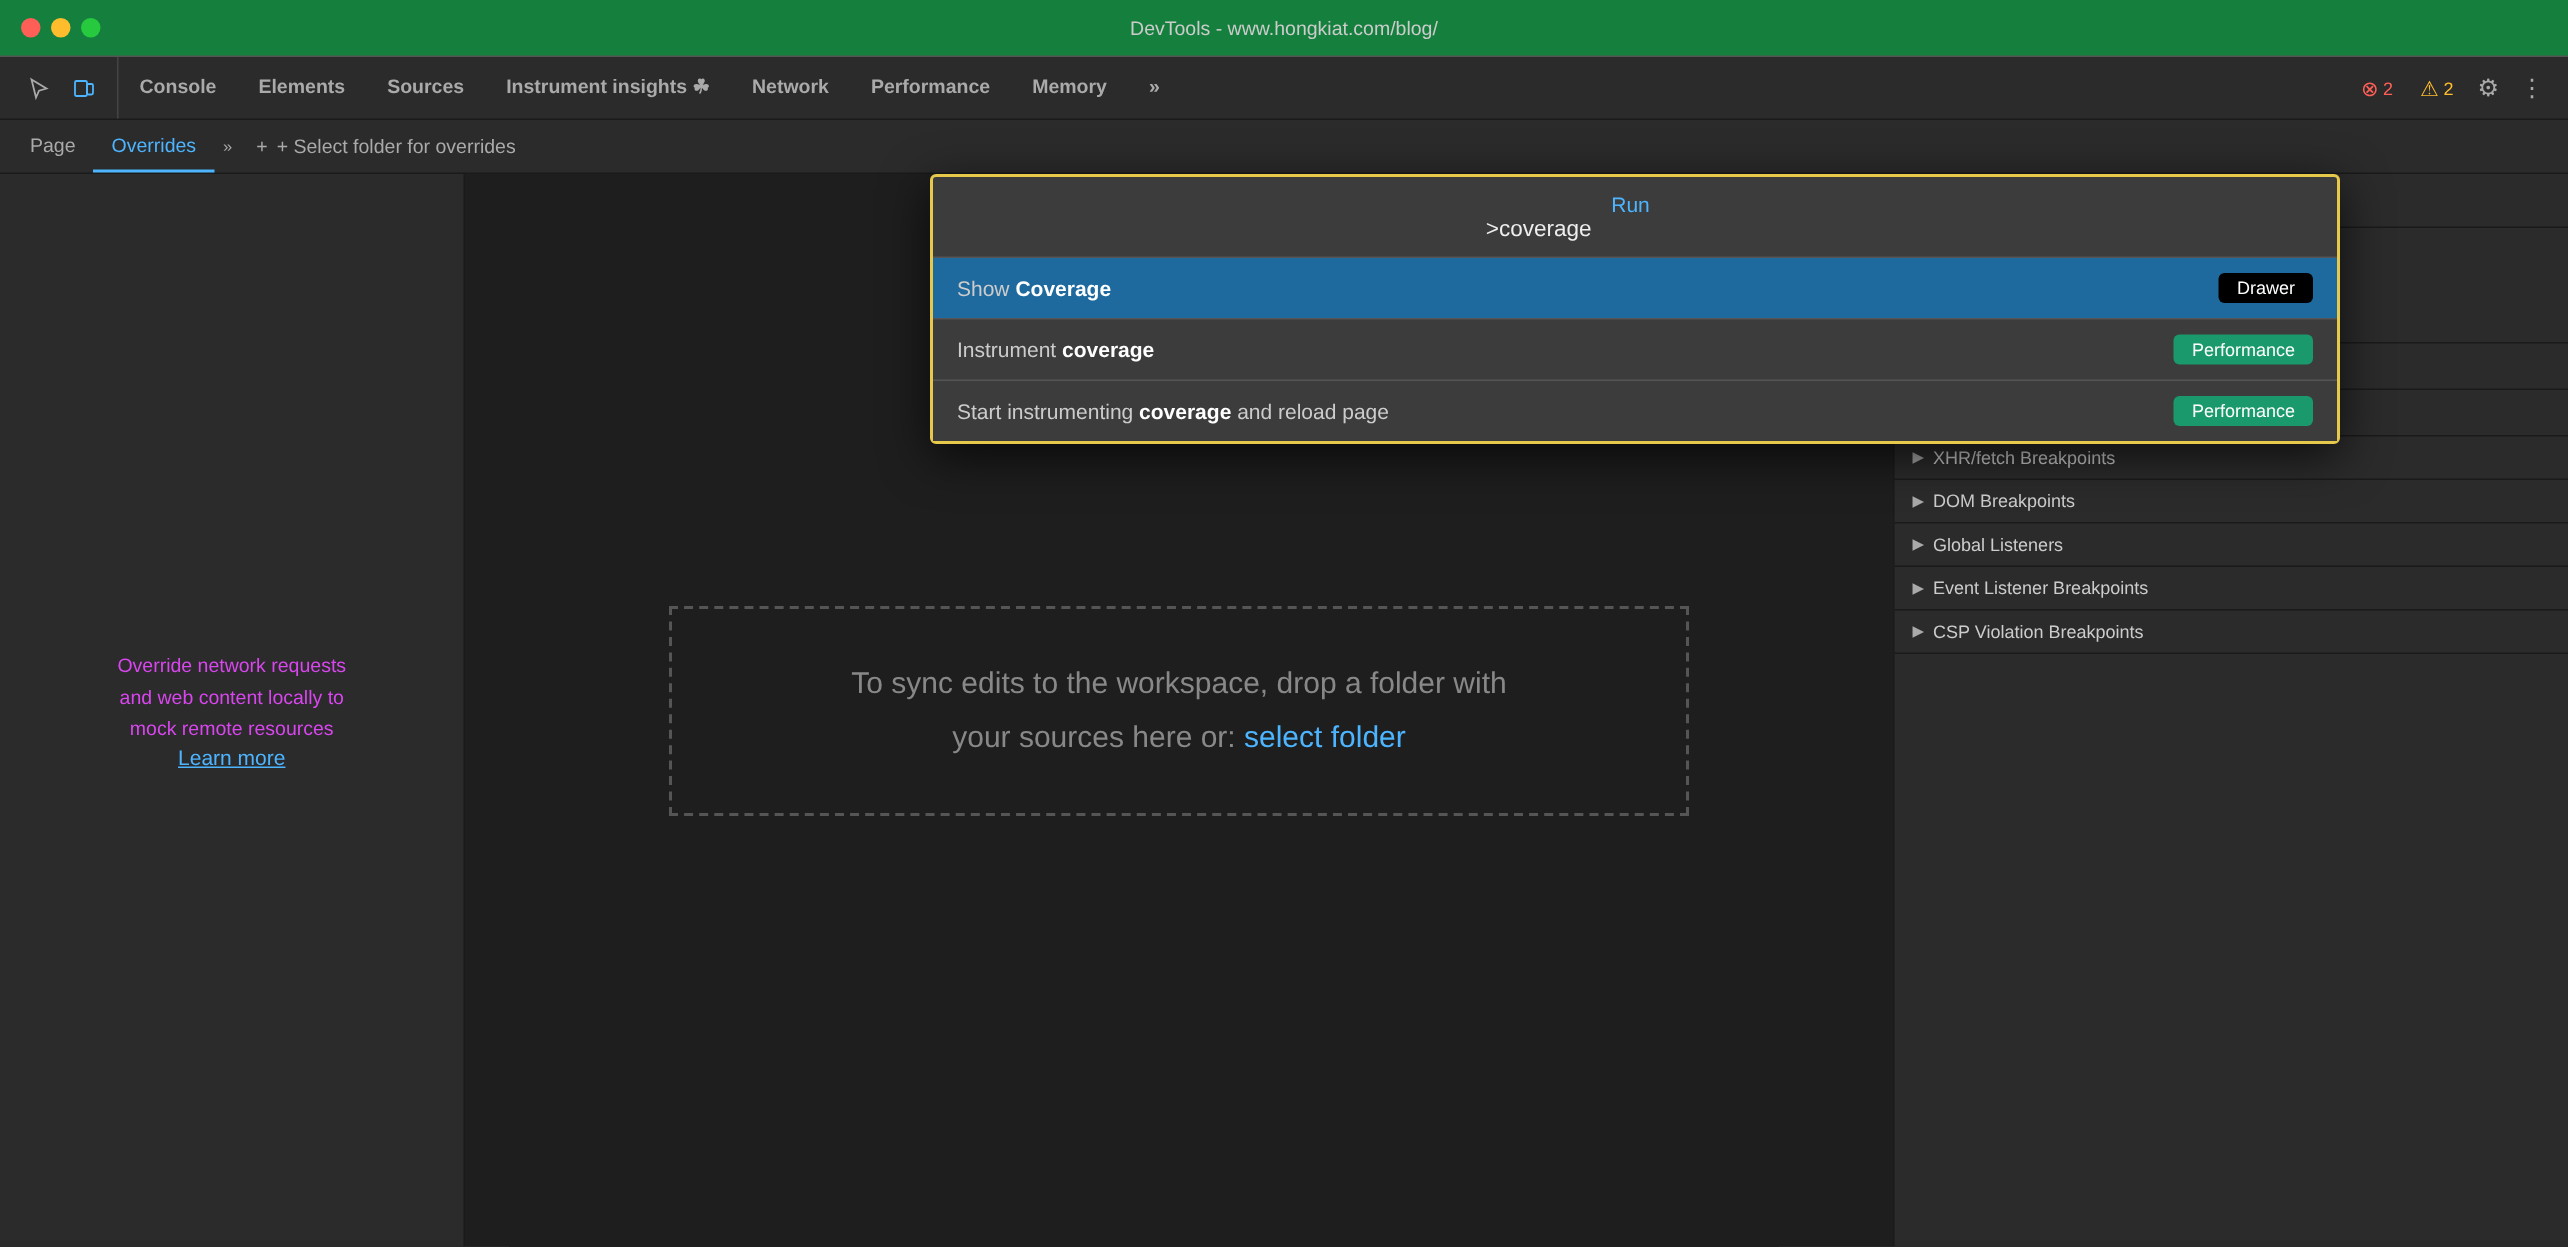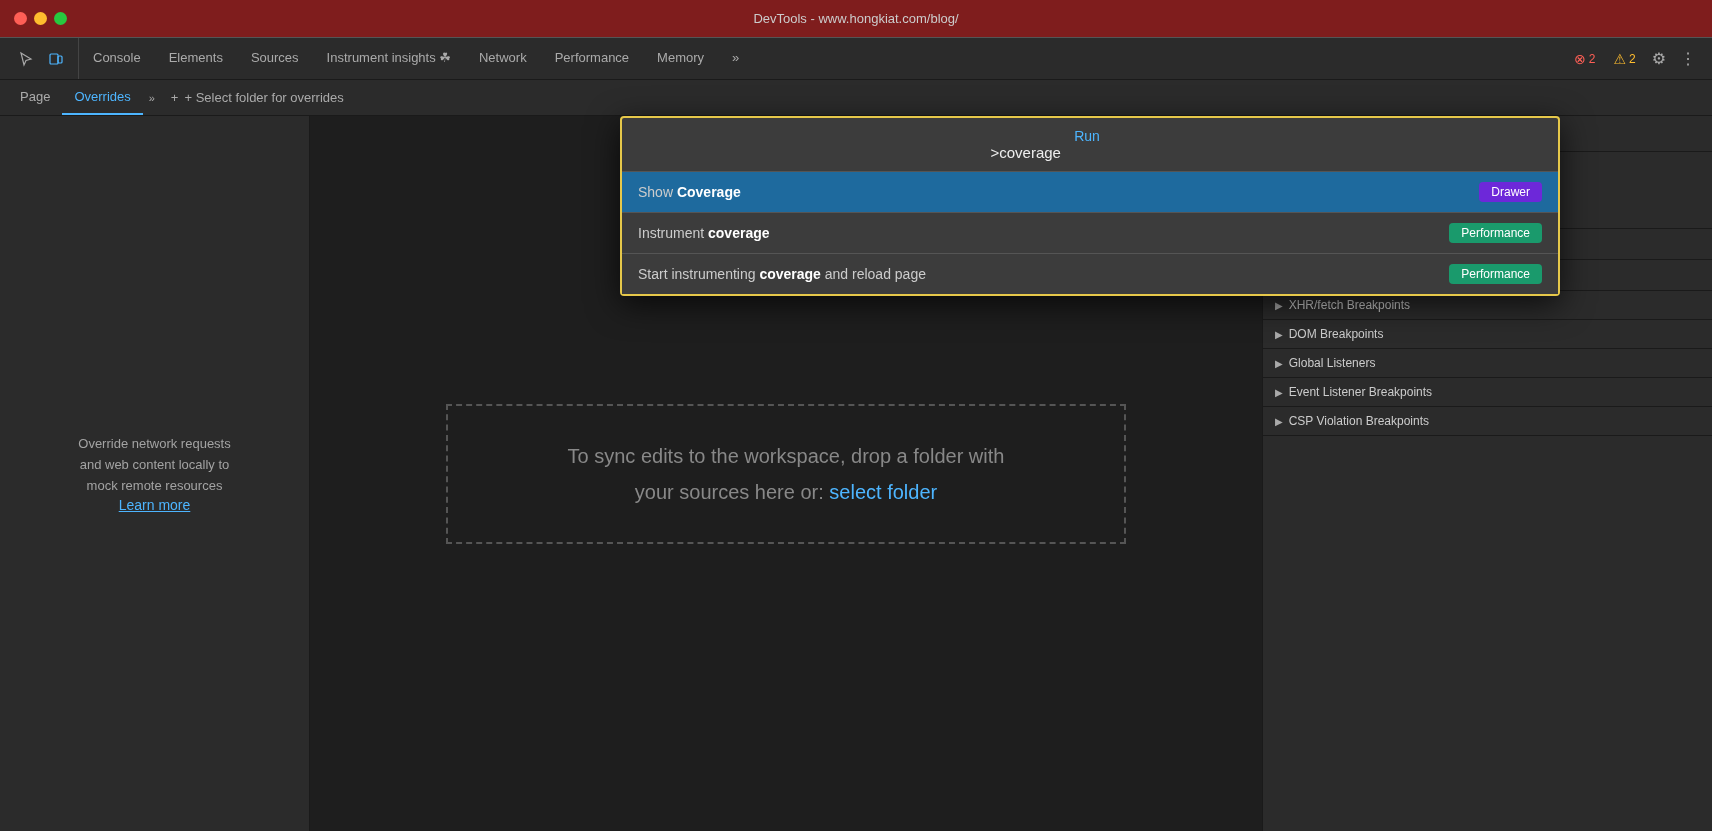--- a/index.html
+++ b/index.html
@@ -8,21 +8,21 @@
       background: #2b2b2b;
       color: #ccc;
       width: 1712px;
       height: 831px;
       overflow: hidden;
       font-size: 13px;
     }
 
     
     .title-bar {
-      background: #7f1d1d;
+      background: #15803d;
       height: 38px;
       display: flex;
       align-items: center;
       justify-content: center;
       position: relative;
       border-bottom: 1px solid #555;
     }
     .traffic-lights {
       position: absolute;
       left: 14px;
@@ -70,20 +70,21 @@
     }
     .nav-tab {
       padding: 0 14px;
       display: flex;
       align-items: center;
       color: #aaa;
       font-size: 13px;
       cursor: pointer;
       border-bottom: 2px solid transparent;
       white-space: nowrap;
+      font-weight: bold;
     }
     .nav-right {
       display: flex;
       align-items: center;
       gap: 6px;
       padding: 0 8px;
     }
     .error-badge {
       display: flex;
       align-items: center;
@@ -140,21 +141,21 @@
       border-right: 1px solid #1a1a1a;
       display: flex;
       flex-direction: column;
       align-items: center;
       justify-content: center;
       padding: 20px;
       text-align: center;
       position: relative;
     }
     .sidebar-desc {
-      color: #a3a3a3;
+      color: #d946ef;
       font-size: 13px;
       line-height: 1.6;
     }
     .learn-more {
       color: #4db5ff;
       text-decoration: underline;
       cursor: pointer;
       font-size: 14px;
     }
 
@@ -339,21 +340,21 @@
       font-weight: 700;
     }
     .cmd-badge {
       padding: 3px 12px;
       border-radius: 4px;
       font-size: 12px;
       color: #fff;
       font-weight: 500;
       cursor: pointer;
     }
-    .badge-drawer { background: #6d28d9; }
+    .badge-drawer { background: #000000; }
     .badge-performance { background: #1a9a6c; }
   </style>
 </head>
 <body>
 
 <div class="title-bar">
   <div class="traffic-lights">
     <div class="tl tl-red"></div>
     <div class="tl tl-yellow"></div>
     <div class="tl tl-green"></div>

